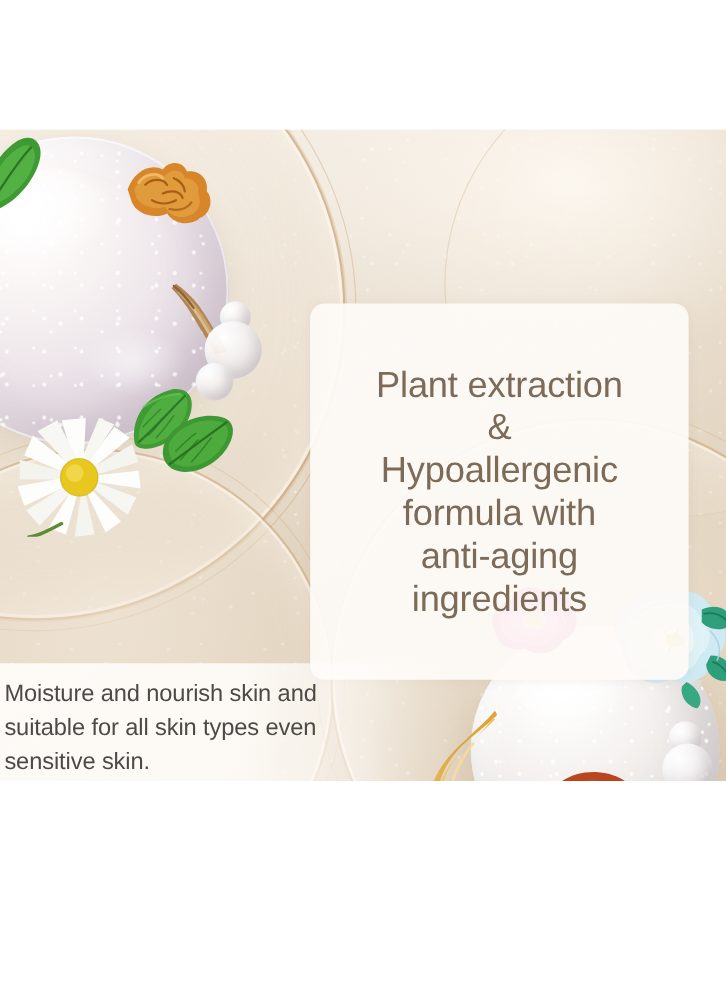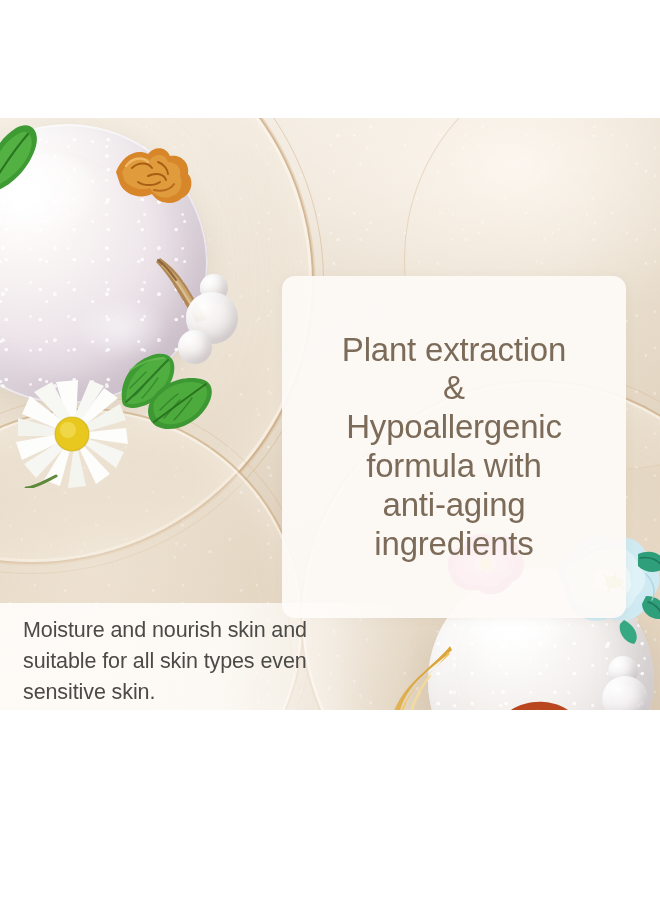--- a/index.html
+++ b/index.html
@@ -227,21 +227,21 @@
   #subtext-band {
     position: absolute;
     left: 0;
     top: 485px;
     width: 420px;
     height: 122px;
     background: linear-gradient(90deg, rgba(255,253,250,.93) 0%, rgba(255,253,250,.90) 52%, rgba(255,253,250,.55) 80%, rgba(255,253,250,0) 100%);
   }
   #subtext {
     position: absolute;
-    left: 23px;
+    left: 4px;
     top: 497px;
     width: 392px;
     color: #4c4a47;
     font-size: 21.5px;
     line-height: 1.45;
     font-weight: 400;
     letter-spacing: -0.1px;
     white-space: pre-line;
   }
 </style>

